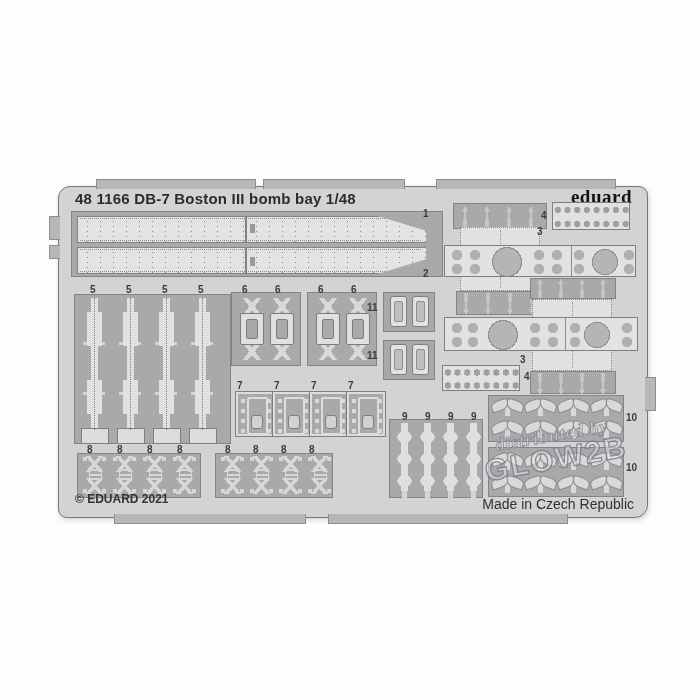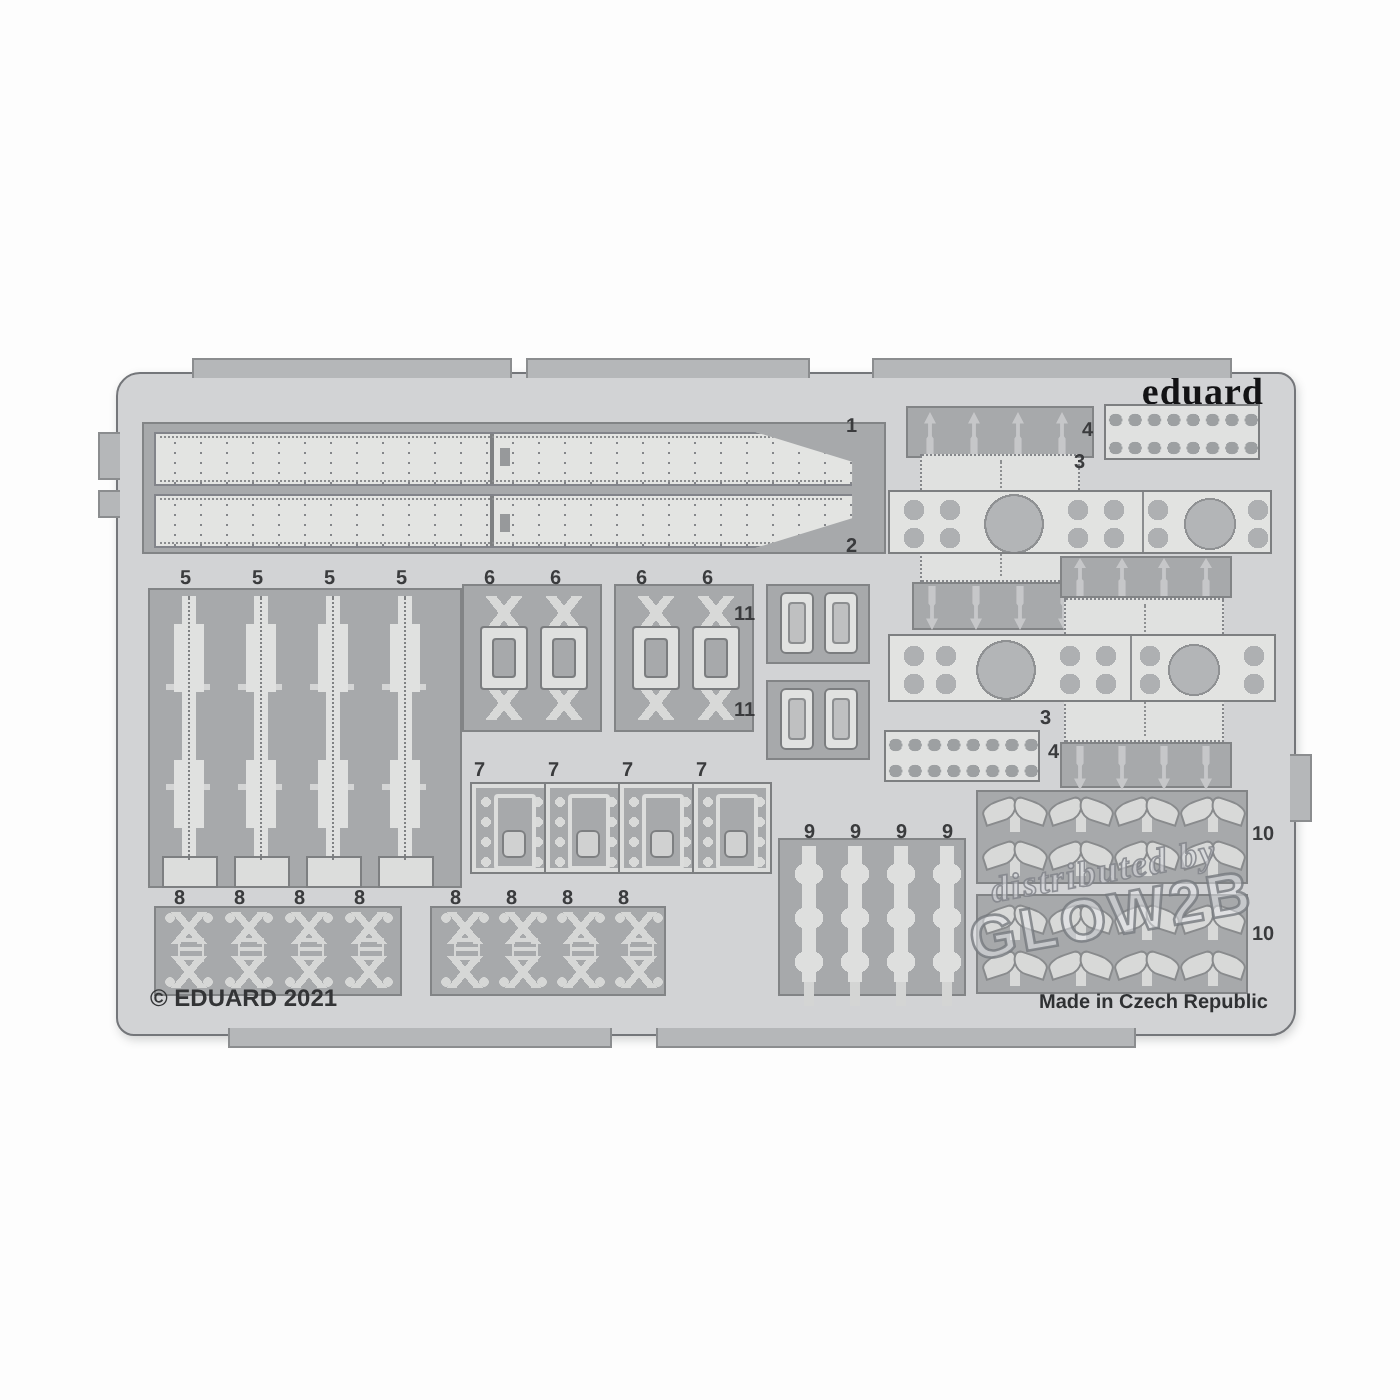--- a/index.html
+++ b/index.html
@@ -15,21 +15,21 @@
   
   .tab{position:absolute;background:#b5b7b9;border:1px solid #8b8d8f;z-index:6;}
   .tab.t{border-bottom:none;} .tab.b{border-top:none;}
   .tab.l{border-right:none;} .tab.r{border-left:none;}
 
   
   .title{left:16px;top:3px;font-size:15px;font-weight:700;color:#2b2c2e;letter-spacing:.2px;}
   .brand{right:15px;top:-1px;font-family:"Liberation Serif",serif;font-size:19px;font-weight:700;color:#131315;letter-spacing:.5px;}
   .num{font-size:10px;font-weight:700;color:#3a3b3d;line-height:1;z-index:12;}
   .copy{left:16px;top:305px;font-size:12px;font-weight:600;color:#333436;z-index:12;}
-  .madein{right:13px;top:309px;font-size:10px;font-weight:700;color:#2f3133;z-index:12;}
+  .madein{right:13px;top:309px;font-size:14px;font-weight:400;color:#2f3133;z-index:12;}
 
   
   .wm{left:388px;top:238px;width:215px;transform:rotate(-10deg);text-align:center;z-index:40;}
   .wm .l1{position:static;display:block;font-family:"Liberation Serif",serif;font-style:italic;font-weight:700;
     font-size:18px;color:rgba(215,217,221,.60);-webkit-text-stroke:.8px rgba(128,131,136,.85);letter-spacing:1px;}
   .wm .l2{position:static;display:block;font-size:30px;font-weight:800;margin-top:-4px;
     color:rgba(230,231,235,.50);-webkit-text-stroke:1.3px rgba(118,121,126,.8);letter-spacing:2px;}
 
   
   .panel{background:#a7a9ab;border:1px solid #828486;}
@@ -193,20 +193,21 @@
   <div class="tab t" style="left:263px;top:179px;width:140px;height:9px;"></div>
   <div class="tab t" style="left:436px;top:179px;width:178px;height:9px;"></div>
   <div class="tab b" style="left:114px;top:514px;width:190px;height:9px;"></div>
   <div class="tab b" style="left:328px;top:514px;width:238px;height:9px;"></div>
   <div class="tab l" style="left:49px;top:216px;width:10px;height:22px;"></div>
   <div class="tab l" style="left:49px;top:245px;width:10px;height:12px;"></div>
   <div class="tab r" style="left:645px;top:377px;width:10px;height:32px;"></div>
 
   <div class="sheet">
 
+    <div class="title">48 1166 DB-7 Boston III bomb bay 1/48</div>
     <div class="brand">eduard</div>
 
     <div class="panel" style="left:12px;top:24px;width:372px;height:66px;"></div>
     <div class="door door1"></div>
     <div class="door door2"></div>
     <span class="num" style="left:364px;top:22px;">1</span>
     <span class="num" style="left:364px;top:82px;">2</span>
 
     <span class="num" style="left:31px;top:98px;">5</span>
     <span class="num" style="left:67px;top:98px;">5</span>

